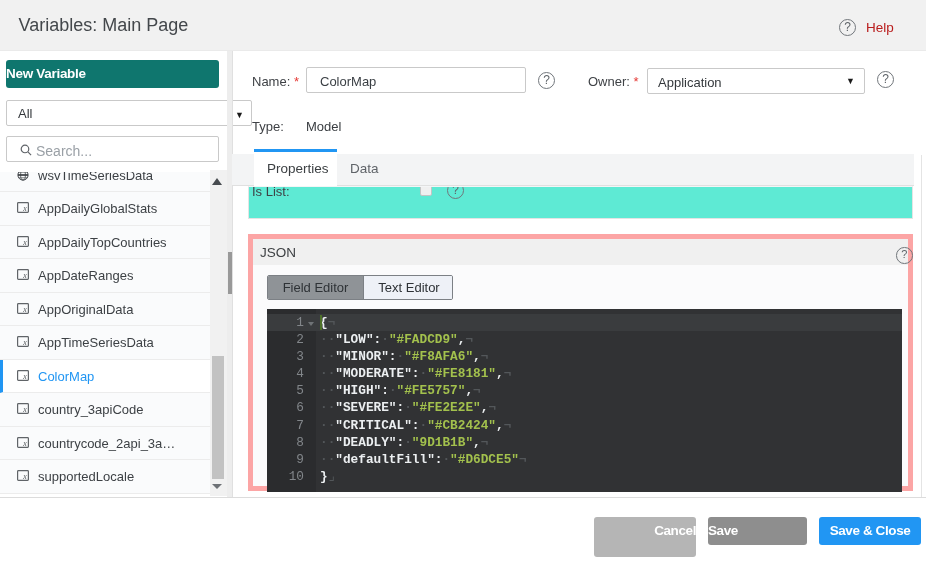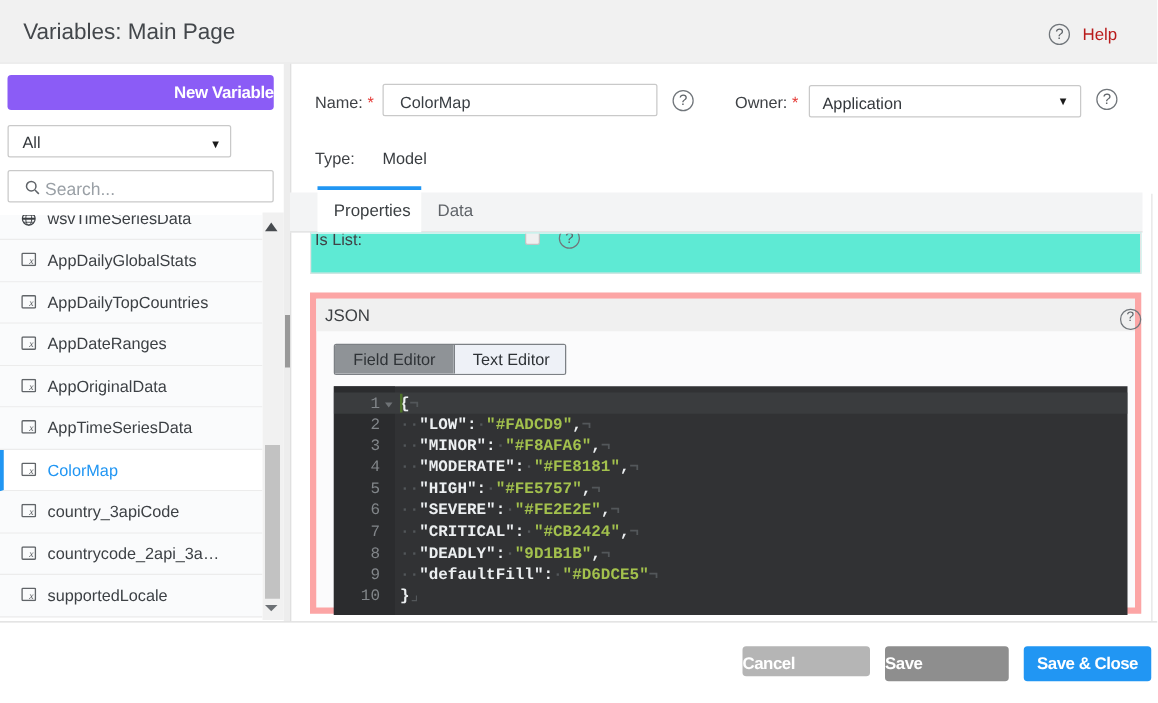--- a/index.html
+++ b/index.html
@@ -16,23 +16,23 @@
 .g{color:#a3c14d}
 .ws{color:#53575a}
 </style></head>
 <body>
 
 <div class="abs" style="left:0;top:0;width:926px;height:51px;background:#f1f1f1;border-bottom:1px solid #eaeaea"></div>
 <div class="abs" style="left:18.5px;top:14.5px;font-size:18px;color:#43474b">Variables: Main Page</div>
 <div class="abs qm" style="left:839px;top:19px;width:17px;height:17px;font-size:12px;line-height:14px">?</div>
 <div class="abs" style="left:866px;top:20px;font-size:13.5px;color:#b91c1c">Help</div>
 
-<div class="abs" style="left:6px;top:60px;width:213px;height:28px;background:#8b5cf6;border-radius:3px;color:#fff;font-weight:bold;font-size:13.5px;letter-spacing:-0.3px;text-align:right;line-height:28px">New Variable</div>
-
-<div class="abs" style="left:6px;top:100px;width:179px;height:26px;border:1px solid #c9c9c9;border-radius:2px;background:#fff">
+<div class="abs" style="left:6px;top:60px;width:213px;height:28px;background:#0f766e;border-radius:3px;color:#fff;font-weight:bold;font-size:13.5px;letter-spacing:-0.3px;text-align:left;line-height:28px">New Variable</div>
+
+<div class="abs" style="left:6px;top:100px;width:246px;height:26px;border:1px solid #c9c9c9;border-radius:2px;background:#fff">
   <span style="position:absolute;left:11px;top:5px;font-size:13px;color:#34383c">All</span>
   <span style="position:absolute;right:7px;top:9px;font-size:9px;color:#1a1a1a">▼</span>
 </div>
 
 <div class="abs" style="left:6px;top:136px;width:213px;height:26px;border:1px solid #c9c9c9;border-radius:2px;background:#fff">
   <svg style="position:absolute;left:13px;top:6.5px" width="12" height="12" viewBox="0 0 13 13">
       <circle cx="5.4" cy="5.4" r="4.1" fill="none" stroke="#5f6368" stroke-width="1.3"></circle>
       <line x1="8.6" y1="8.6" x2="12" y2="12" stroke="#5f6368" stroke-width="1.3"></line>
     </svg>
   <span style="position:absolute;left:29px;top:6px;font-size:14px;color:#9aa0a6">Search...</span>
@@ -198,17 +198,17 @@
         <div style="height:17.2px">8</div>
         <div style="height:17.2px">9</div>
         <div style="height:17.2px">10</div>
       </div>
     <div id="code" style="position:absolute;left:53px;top:4.5px;color:#eceff1;white-space:pre"><div style="height:17.2px;position:relative"><span style="position:absolute;left:-0.5px;top:1px;width:2px;height:15.5px;background:#4e7229"></span>{<span class="ws">¬</span></div><div style="height:17.2px"><span class="ws">··</span><span class="k">"LOW":</span><span class="ws">·</span><span class="g">"#FADCD9"</span>,<span class="ws">¬</span></div><div style="height:17.2px"><span class="ws">··</span><span class="k">"MINOR":</span><span class="ws">·</span><span class="g">"#F8AFA6"</span>,<span class="ws">¬</span></div><div style="height:17.2px"><span class="ws">··</span><span class="k">"MODERATE":</span><span class="ws">·</span><span class="g">"#FE8181"</span>,<span class="ws">¬</span></div><div style="height:17.2px"><span class="ws">··</span><span class="k">"HIGH":</span><span class="ws">·</span><span class="g">"#FE5757"</span>,<span class="ws">¬</span></div><div style="height:17.2px"><span class="ws">··</span><span class="k">"SEVERE":</span><span class="ws">·</span><span class="g">"#FE2E2E"</span>,<span class="ws">¬</span></div><div style="height:17.2px"><span class="ws">··</span><span class="k">"CRITICAL":</span><span class="ws">·</span><span class="g">"#CB2424"</span>,<span class="ws">¬</span></div><div style="height:17.2px"><span class="ws">··</span><span class="k">"DEADLY":</span><span class="ws">·</span><span class="g">"9D1B1B"</span>,<span class="ws">¬</span></div><div style="height:17.2px"><span class="ws">··</span><span class="k">"defaultFill":</span><span class="ws">·</span><span class="g">"#D6DCE5"</span><span class="ws">¬</span></div><div style="height:17.2px">}<span class="ws">⌟</span></div></div>
       <div style="position:absolute;left:40.5px;top:12.5px;width:0;height:0;border-left:3.2px solid transparent;border-right:3.2px solid transparent;border-top:4.2px solid #6f7376"></div>
   </div>
 </div>
 
 <div class="abs" style="left:0;top:497px;width:926px;height:1px;background:#dcdcdc"></div>
-<div class="abs" style="left:594px;top:517px;width:102px;height:24px;background:#b5b5b5;border-radius:3px;color:#fff;font-weight:bold;font-size:13.5px;letter-spacing:-0.4px;text-align:left;line-height:28px">Cancel</div>
+<div class="abs" style="left:594px;top:517px;width:102px;height:40px;background:#b5b5b5;border-radius:3px;color:#fff;font-weight:bold;font-size:13.5px;letter-spacing:-0.4px;text-align:right;line-height:28px">Cancel</div>
 <div class="abs" style="left:708px;top:517px;width:99px;height:28px;background:#8e8e8e;border-radius:3px;color:#fff;font-weight:bold;font-size:13.5px;letter-spacing:-0.4px;line-height:28px">Save</div>
 <div class="abs" style="left:819px;top:517px;width:102px;height:28px;background:#2196f3;border-radius:3px;color:#fff;font-weight:bold;font-size:13.5px;letter-spacing:-0.4px;text-align:center;line-height:28px">Save &amp; Close</div>
 
 <div class="abs" style="left:921px;top:155px;width:1px;height:342px;background:#e4e4e4"></div>
 
 </body></html>

